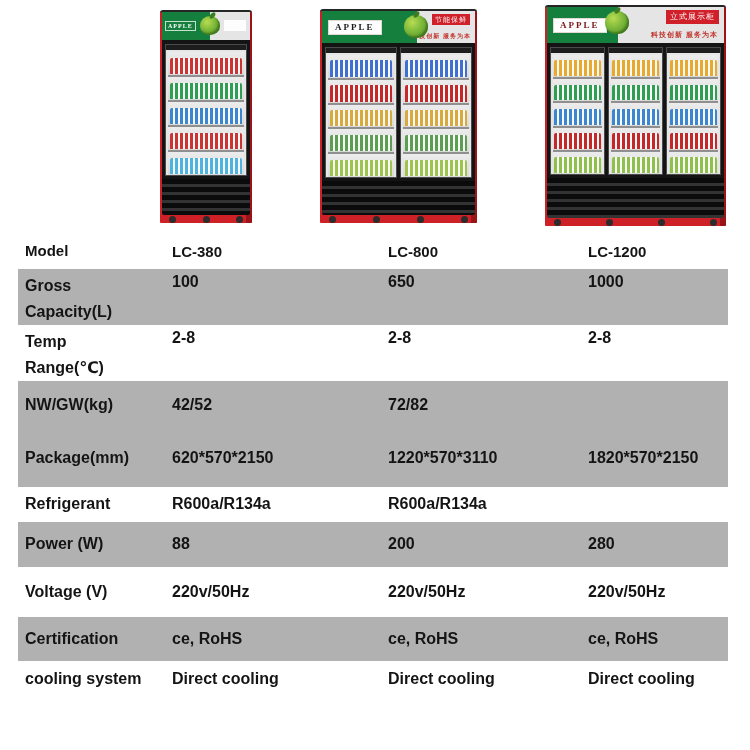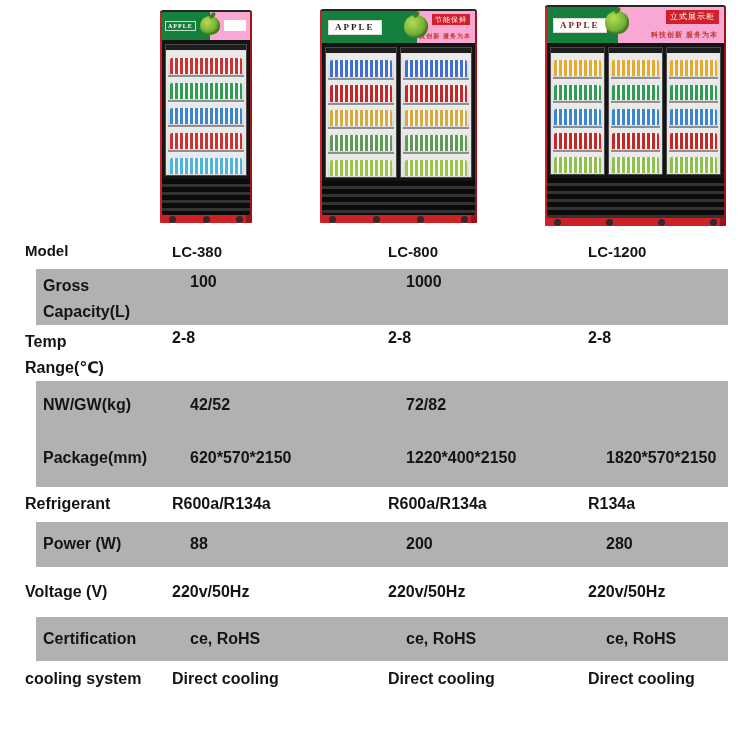--- a/index.html
+++ b/index.html
@@ -13,21 +13,21 @@
             border-top:2px solid #262626; border-radius:3px 3px 1px 1px;
             box-shadow: inset -6px 0 0 rgba(110,10,14,.55); }
   .f1 { left:160px; top:10px;  width:92px;  height:213px; }
   .f2 { left:320px; top:9px;   width:157px; height:214px; }
   .f3 { left:545px; top:5px;   width:181px; height:221px; }
 
   .banner { position:relative; height:28px; display:flex; overflow:hidden; margin:0 2px; }
   .f2 .banner { height:32px; }
   .f3 .banner { height:36px; }
   .banner .red   { background:#15803d; position:relative; display:flex; align-items:center; }
-  .banner .white { background:#f9a8d4; flex:1; position:relative; }
+  .banner .white { background:#e5e5e5; flex:1; position:relative; }
   .f1 .red { width:55%; }
   .f2 .red { width:62%; }
   .f3 .red { width:40%; }
 
   .brand-box { background:#fdfdfd; color:#1b1b1b; font-family:"Liberation Serif","DejaVu Serif",serif;
                font-weight:bold; letter-spacing:2px; font-size:9px; line-height:1;
                padding:2px 6px; margin-left:6px; border:1px solid #e0d9d2; white-space:nowrap; }
   .f1 .brand-box { background:transparent; border:1px solid rgba(255,255,255,.75); color:#fff;
                    font-size:6px; letter-spacing:1px; padding:1px 2px; margin-left:3px; }
   .f3 .brand-box { color:#7a1518; }
@@ -65,21 +65,21 @@
   .casters { display:flex; justify-content:space-between; padding:0 9px; height:8px; align-items:center; }
   .casters i { width:7px; height:7px; background:#2c2c2c; border-radius:50%; }
 
   
   .spec-table { position:absolute; left:18px; top:233px; width:710px; font-weight:bold; }
   .row { display:grid; grid-template-columns:152px 218px 196px 144px; align-items:center;
          font-size:16px; }
   .row > div:nth-child(1) { padding-left:7px; white-space:pre-line; line-height:1.62; }
   .row > div:nth-child(2) { padding-left:2px; }
   .row > div:nth-child(4) { padding-left:4px; }
-  .row.gray { background:#b1b1b1;margin-left:18px; }
+  .row.gray { background:#b1b1b1; }
   .row.top { align-items:start; padding-top:4px; }
   .row.top2 { }
   .hdr { font-size:15px; min-height:36px; }
   .h54{min-height:54px} .h56{min-height:56px} .h48{min-height:48px} .h41{min-height:41px}
   .h58{min-height:58px} .h35{min-height:35px} .h45{min-height:45px} .h50{min-height:50px}
   .h44{min-height:44px} .h36{min-height:36px}
 </style>
 </head>
 <body>
 
@@ -267,20 +267,21 @@
       <div>Model</div>
       <div>LC-380</div>
       <div>LC-800</div>
       <div>LC-1200</div>
     </div>
 
     <div class="row gray top h54">
       <div>Gross
 Capacity(L)</div>
       <div>100</div>
+      <div>650</div>
       <div>1000</div>
     </div>
 
     <div class="row top top2 h56">
       <div>Temp
 Range(℃)</div>
       <div>2-8</div>
       <div>2-8</div>
       <div>2-8</div>
     </div>
@@ -288,29 +289,28 @@
     <div class="row gray h48">
       <div>NW/GW(kg)</div>
       <div>42/52</div>
       <div>72/82</div>
     </div>
 
 
     <div class="row gray h58">
       <div>Package(mm)</div>
       <div>620*570*2150</div>
-      <div>1220*400*2150</div>
+      <div>1220*570*3110</div>
       <div>1820*570*2150</div>
     </div>
 
     <div class="row h35">
       <div>Refrigerant</div>
       <div>R600a/R134a</div>
       <div>R600a/R134a</div>
-      <div>R134a</div>
     </div>
 
     <div class="row gray h45">
       <div>Power (W)</div>
       <div>88</div>
       <div>200</div>
       <div>280</div>
     </div>
 
     <div class="row h50">

